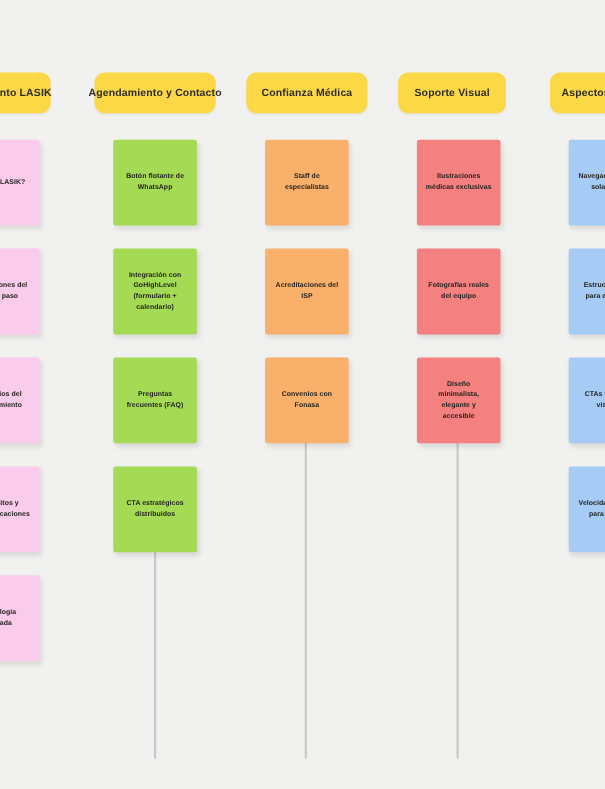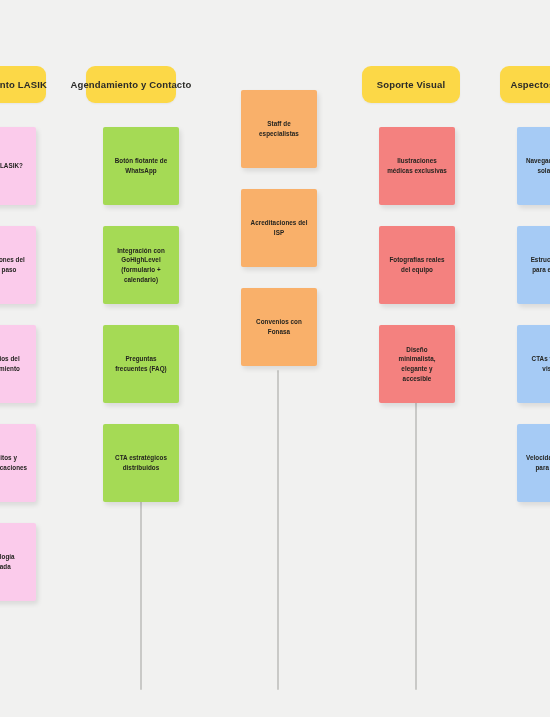--- a/index.html
+++ b/index.html
@@ -76,21 +76,21 @@
     display: block;
     width: 100%;
   }
 
   
   #col-0 { left: -40px; width: 75px; }
   #col-0 .col-header { width: 98px; margin-left: -12px; }
   #col-0 .note { width: 76px; height: 78px; }
 
   #col-1 { left: 86px; width: 110px; }
-  #col-1 .col-header { width: 90px; }
+  #col-1 .col-header { width: 110px; }
   #col-1 .note { width: 76px; height: 78px; margin-left: 17px; }
 
   #col-2 { left: 224px; width: 110px; }
   #col-2 .col-header { width: 110px; }
   #col-2 .note { width: 76px; height: 78px; margin-left: 17px; }
 
   #col-3 { left: 362px; width: 110px; }
   #col-3 .col-header { width: 98px; }
   #col-3 .note { width: 76px; height: 78px; margin-left: 17px; }
 
@@ -139,20 +139,21 @@
           </div>
           <div class="note" style="background: rgb(165, 218, 85);">
             <span class="note-text">Preguntas frecuentes (FAQ)</span>
           </div>
           <div class="note" style="background: rgb(165, 218, 85);">
             <span class="note-text">CTA estratégicos distribuidos</span>
           </div>
         </div>
       </div>
       <div class="column" id="col-2">
+        <div class="col-header" style="background: rgb(252, 216, 71);">Confianza Médica</div>
         <div class="notes">
           <div class="note" style="background: rgb(249, 176, 106);">
             <span class="note-text">Staff de especialistas</span>
           </div>
           <div class="note" style="background: rgb(249, 176, 106);">
             <span class="note-text">Acreditaciones del ISP</span>
           </div>
           <div class="note" style="background: rgb(249, 176, 106);">
             <span class="note-text">Convenios con Fonasa</span>
           </div>

